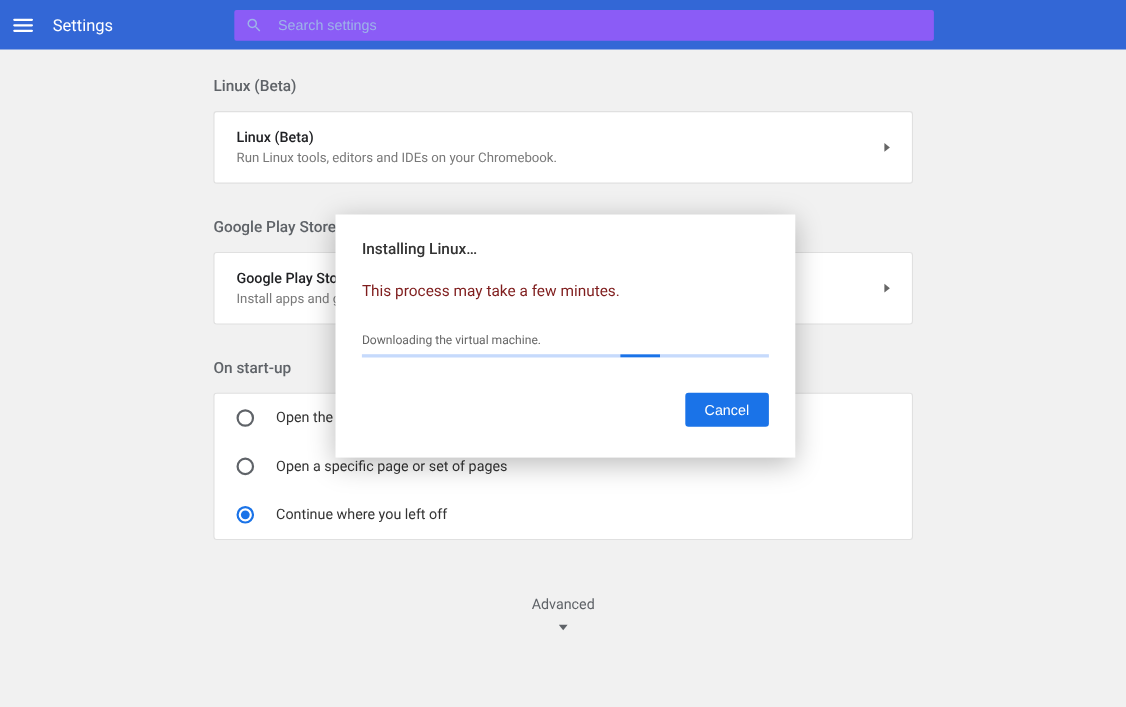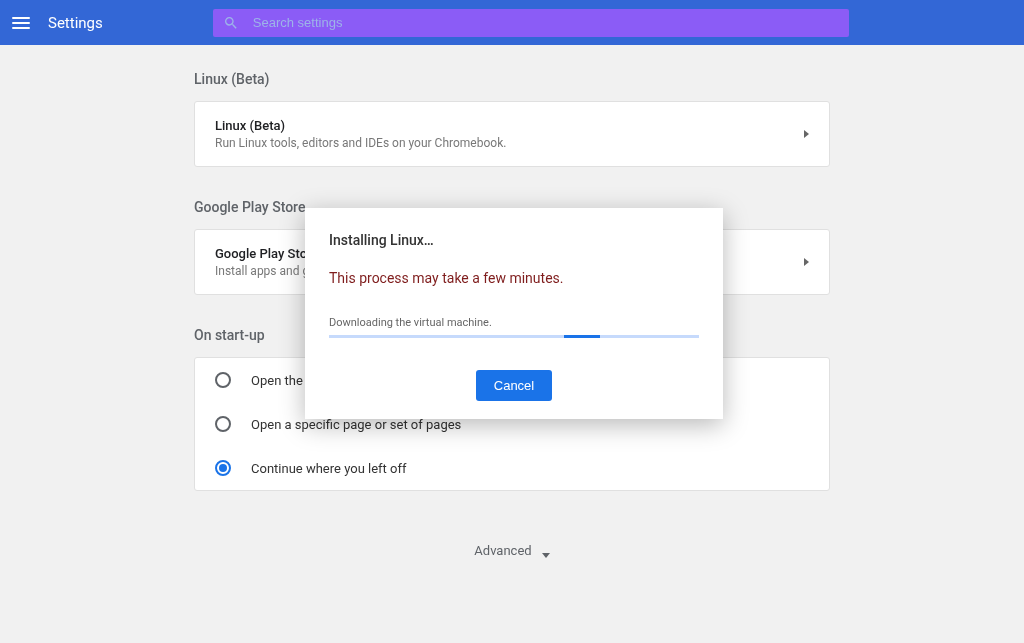--- a/index.html
+++ b/index.html
@@ -130,40 +130,41 @@
     .radio-label {
       font-size: 13px;
       color: #333;
     }
     .advanced {
       text-align: center;
       padding: 20px 0 50px;
       color: #5f6368;
       font-size: 13px;
       display: flex;
-      align-items: flex-end;
+      align-items: center;
       justify-content: center;
       gap: 10px;
       cursor: pointer;
+      flex-direction: column;
     }
     .down-arrow {
       width: 0; height: 0;
       border-left: 4px solid transparent;
       border-right: 4px solid transparent;
       border-top: 5px solid #5f6368;
     }
     
     .modal {
       position: absolute;
       left: 305px;
-      top: 208px;
+      top: 195px;
       width: 418px;
       background: #fff;
       box-shadow: 0 6px 24px rgba(0,0,0,0.28);
-      padding: 24px 24px 18px 24px;
+      padding: 24px 24px 28px 24px;
     }
     .modal-title {
       font-size: 14px;
       color: #333;
       font-weight: 500;
     }
     .modal-body {
       font-size: 14px;
       color: #7f1d1d;
       margin-top: 22px;
@@ -182,21 +183,21 @@
     }
     .progress-bar {
       position: absolute;
       height: 100%;
       background: #1a73e8;
       width: 36px;
       left: 235px;
     }
     .modal-actions {
       display: flex;
-      justify-content: center;
+      justify-content: flex-end;
       margin-top: 32px;
     }
     .btn-primary {
       background: #1a73e8;
       color: #fff;
       border: none;
       border-radius: 3px;
       padding: 8px 18px;
       font-size: 13px;
       cursor: pointer;

